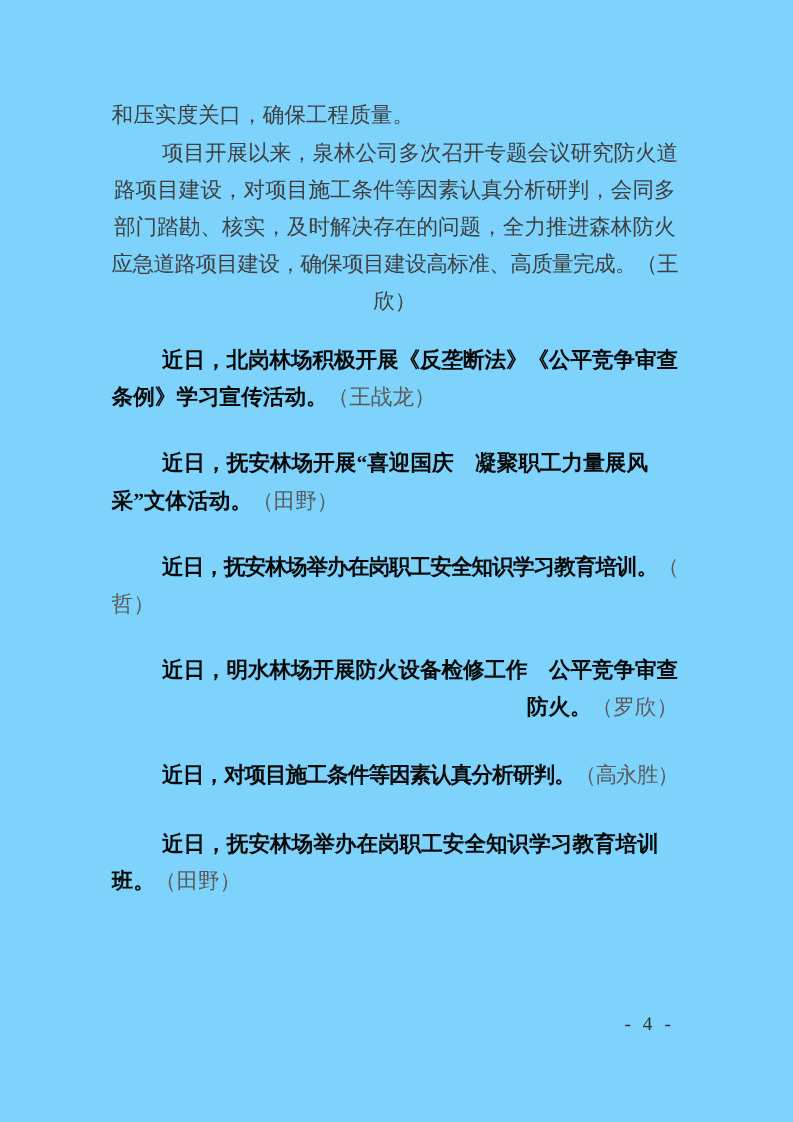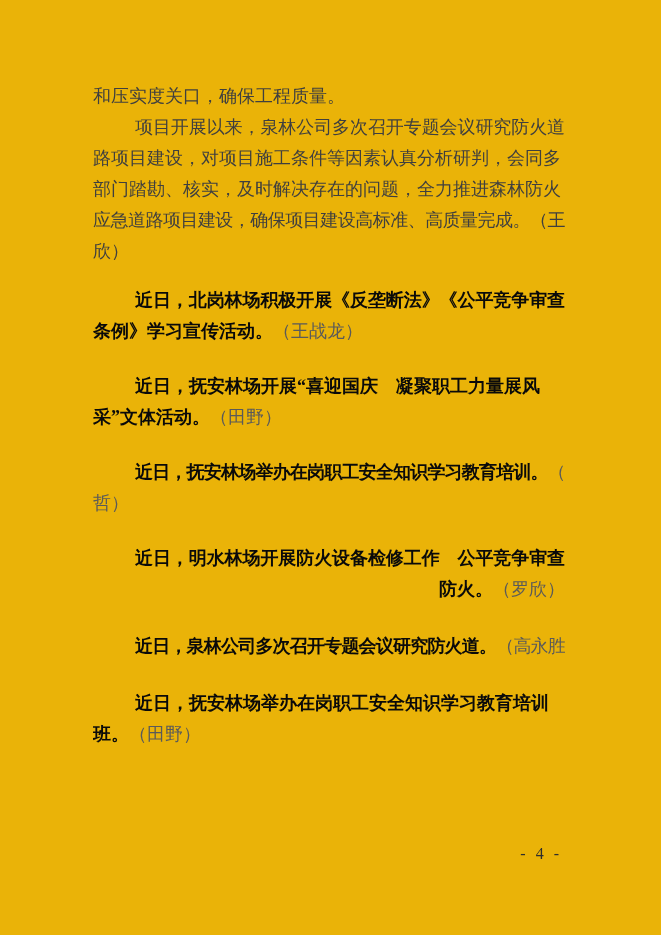--- a/index.html
+++ b/index.html
@@ -10,31 +10,31 @@
   body {
     width: 661px;
     height: 935px;
     position: relative;
     overflow: hidden;
     font-family: "Liberation Serif", "DejaVu Serif", serif;
   }
   .doc-page {
     position: absolute;
     inset: 0;
-    background: #eab308;
+    background: #7dd3fc;
   }
   .text-column {
     position: absolute;
     left: 93px;
     top: 81px;
     width: 472px;
   }
   .para { margin: 0; }
   .para + .para { margin-top: 24px; }
-  .para:nth-child(2) { margin-top: 0; }
+  .para:nth-child(2) { margin-top: 0; text-align: center; }
   .para:nth-child(3) { margin-top: 18px; }
   .para:nth-child(7),
   .para:nth-child(8) { margin-top: 26px; }
 
   .line {
     height: 31px;
     line-height: 31px;
     font-size: 18px;
     white-space: nowrap;
     overflow: hidden;
@@ -80,21 +80,21 @@
       </div>
       <div class="para">
         <div class="line indent fill" style="letter-spacing: -0.8px;"><span class="seg bold">近日，抚安林场举办在岗职工安全知识学习教育培训。</span><span class="seg author">（孙</span></div>
         <div class="line" style="letter-spacing: 0px;"><span class="seg author">哲）</span></div>
       </div>
       <div class="para">
         <div class="line indent fill" style="letter-spacing: -0.083px;"><span class="seg bold">近日，明水林场开展防火设备检修工作　公平竞争审查</span></div>
         <div class="line" style="letter-spacing: 0px; text-align: right;"><span class="seg bold">防火。</span><span class="seg author">（罗欣）</span></div>
       </div>
       <div class="para">
-        <div class="line indent" style="letter-spacing: -0.8px;"><span class="seg bold">近日，泉林公司多次召开专题会议研究防火道。</span><span class="seg author">（高永胜）</span></div>
+        <div class="line indent" style="letter-spacing: -0.8px;"><span class="seg bold">近日，对项目施工条件等因素认真分析研判。</span><span class="seg author">（高永胜）</span></div>
       </div>
       <div class="para">
         <div class="line indent fill" style="letter-spacing: 0px;"><span class="seg bold">近日，抚安林场举办在岗职工安全知识学习教育培训</span></div>
         <div class="line" style="letter-spacing: 0px;"><span class="seg bold">班。</span><span class="seg author">（田野）</span></div>
       </div>
     </div>
   <div class="page-number">- 4 -</div>
 </div>
 
 </body></html>

